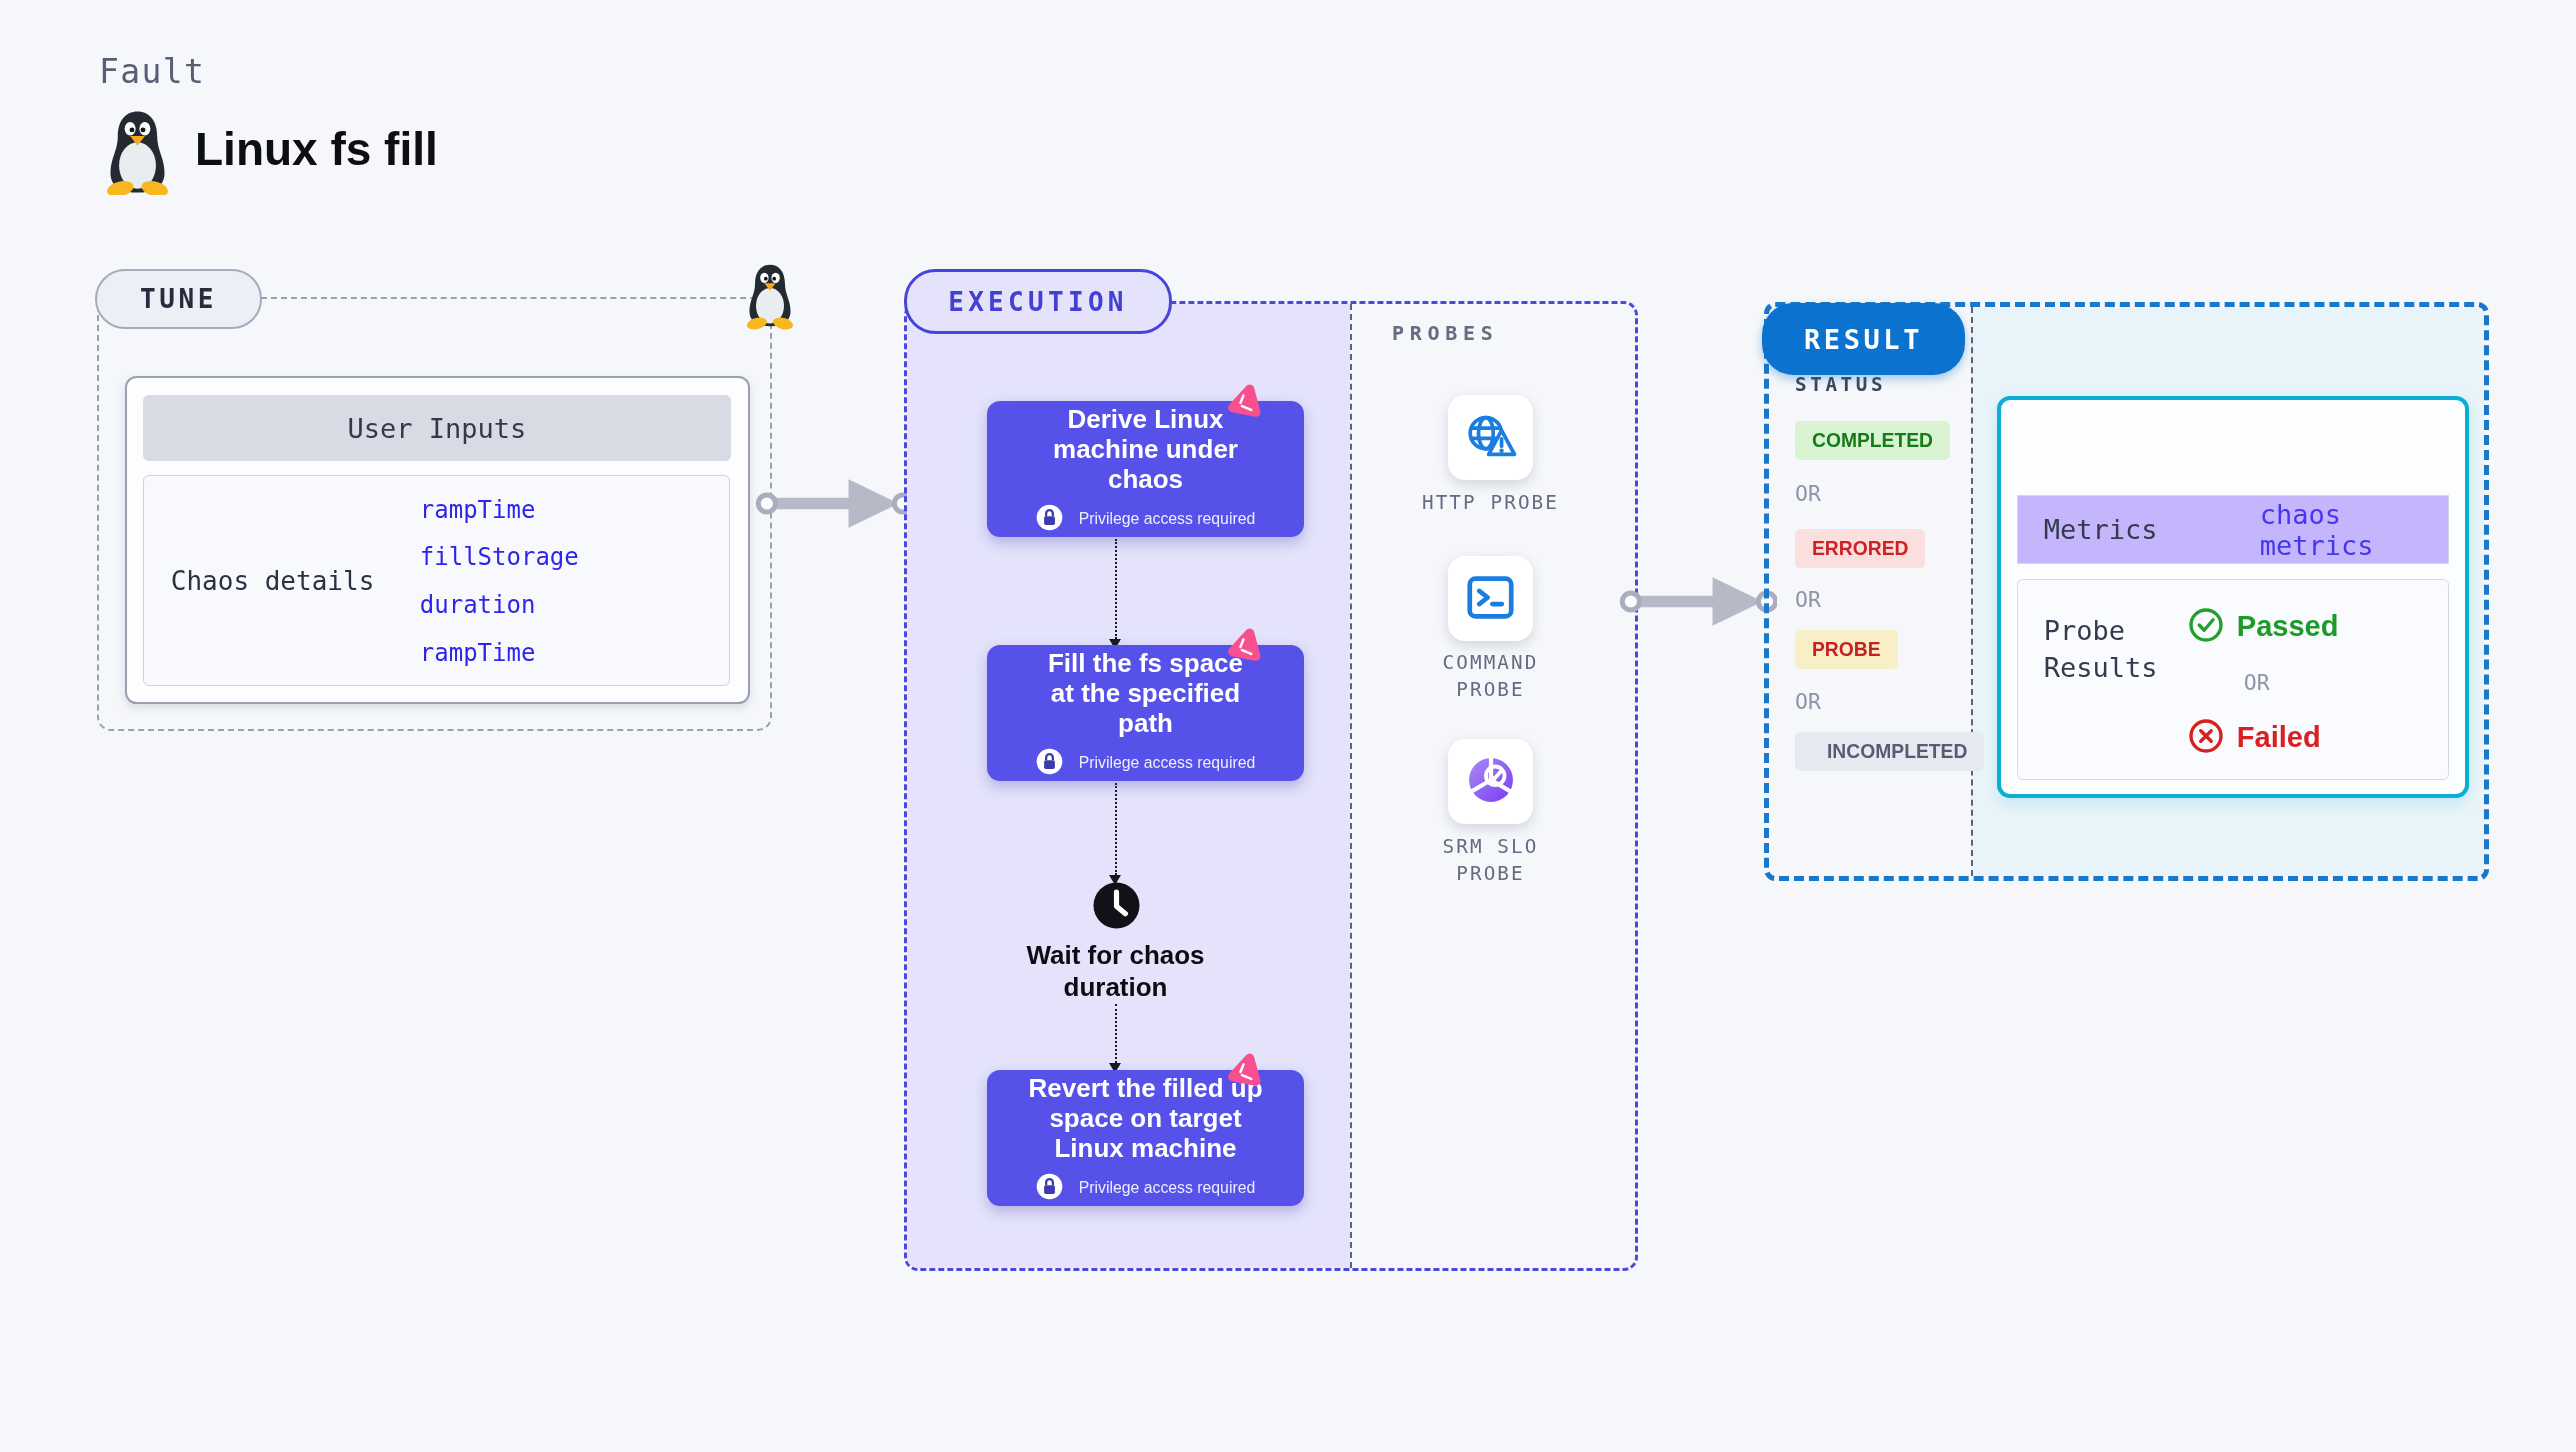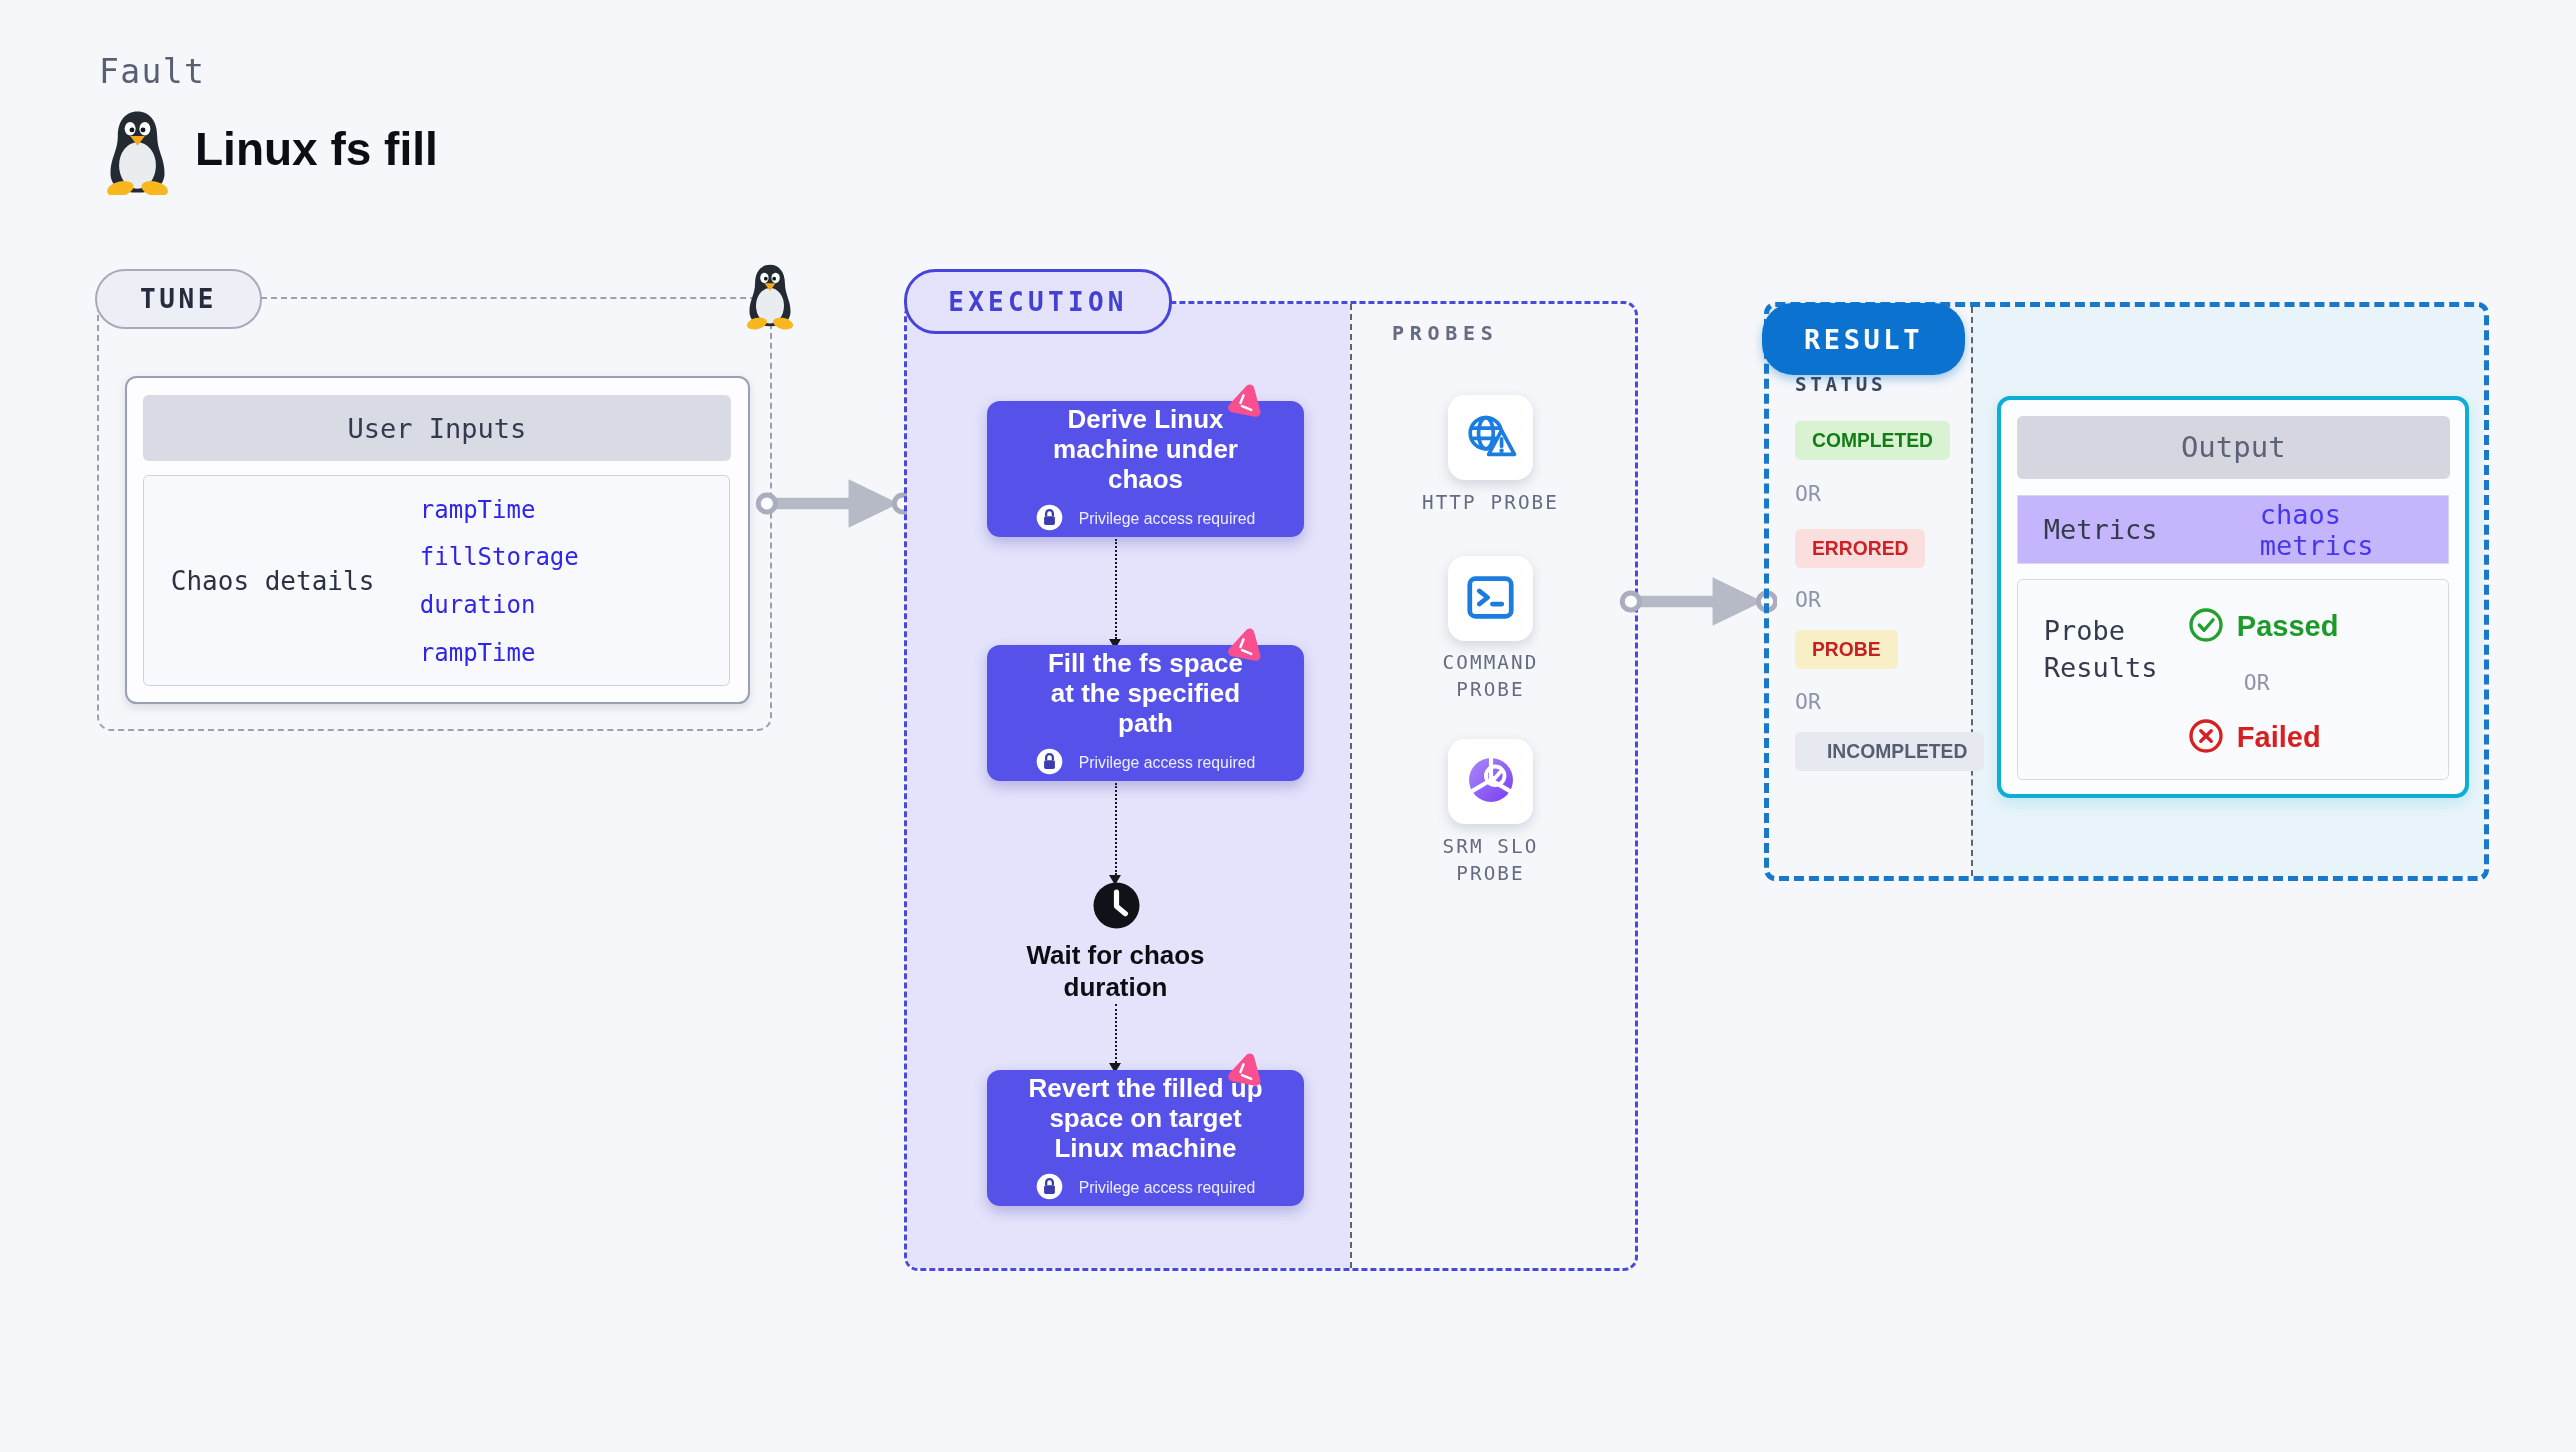--- a/index.html
+++ b/index.html
@@ -308,21 +308,20 @@
   <div class="abs status-label mono">STATUS</div>
   <div class="abs status-badge st-success sans">COMPLETED</div>
   <div class="abs or-text or1 mono">OR</div>
   <div class="abs status-badge st-error sans">ERRORED</div>
   <div class="abs or-text or2 mono">OR</div>
   <div class="abs status-badge st-queued sans">PROBE</div>
   <div class="abs or-text or3 mono">OR</div>
   <div class="abs status-badge st-incomplete sans">INCOMPLETED</div>
 
   <div class="abs output-panel">
-    <div class="abs out-header mono">Output</div>
     <div class="abs metrics-row">
       <div class="abs metrics-label mono">Metrics</div>
       <div class="abs metrics-value mono">chaos metrics</div>
     </div>
     <div class="abs proberes-row">
       <div class="abs proberes-label mono">Probe
 Results</div>
       <div class="abs passed-row">
         <span>
           <svg width="36" height="36" viewBox="0 0 48 48">

